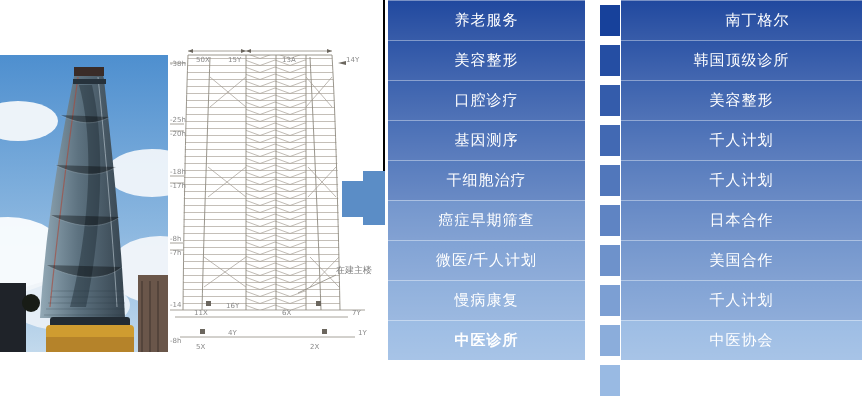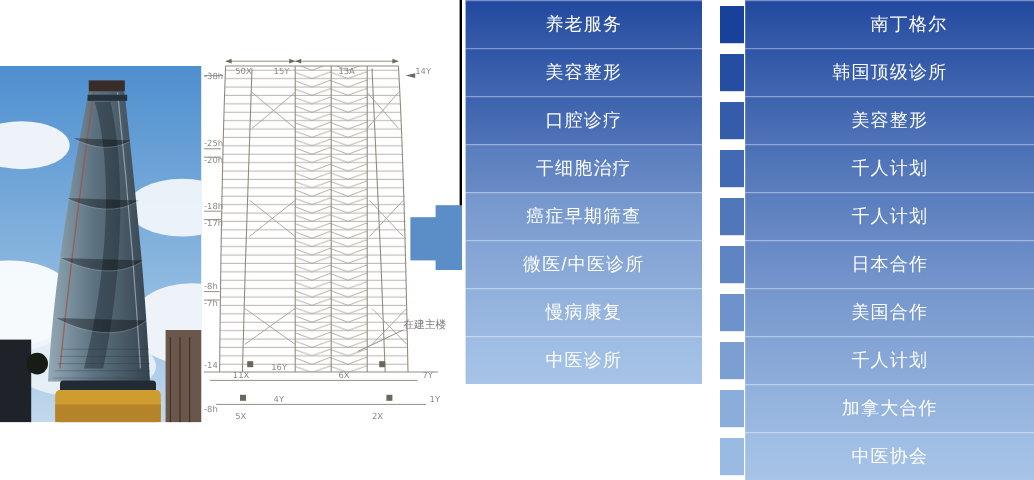--- a/index.html
+++ b/index.html
@@ -173,34 +173,37 @@
   <div class="col col-left">
       <div class="row" style="background: linear-gradient(rgba(255, 255, 255, 0.04), rgba(255, 255, 255, 0.14)), rgb(23, 65, 155);">
         <span style="color: rgb(255, 255, 255);">养老服务</span>
       </div>
       <div class="row" style="background: linear-gradient(rgba(255, 255, 255, 0.04), rgba(255, 255, 255, 0.14)), rgb(37, 78, 163);">
         <span style="color: rgb(255, 255, 255);">美容整形</span>
       </div>
       <div class="row" style="background: linear-gradient(rgba(255, 255, 255, 0.04), rgba(255, 255, 255, 0.14)), rgb(52, 92, 171);">
         <span style="color: rgb(255, 255, 255);">口腔诊疗</span>
       </div>
+      <div class="row" style="background: linear-gradient(rgba(255, 255, 255, 0.04), rgba(255, 255, 255, 0.14)), rgb(66, 105, 179);">
+        <span style="color: rgb(255, 255, 255);">基因测序</span>
+      </div>
       <div class="row" style="background: linear-gradient(rgba(255, 255, 255, 0.04), rgba(255, 255, 255, 0.14)), rgb(81, 119, 187);">
         <span style="color: rgb(255, 255, 255);">干细胞治疗</span>
       </div>
       <div class="row" style="background: linear-gradient(rgba(255, 255, 255, 0.04), rgba(255, 255, 255, 0.14)), rgb(110, 146, 203);">
         <span style="color: rgb(255, 255, 255);">癌症早期筛查</span>
       </div>
       <div class="row" style="background: linear-gradient(rgba(255, 255, 255, 0.04), rgba(255, 255, 255, 0.14)), rgb(124, 159, 211);">
-        <span style="color: rgb(255, 255, 255);">微医/中医诊所</span>
+        <span style="color: rgb(255, 255, 255);">微医/千人计划</span>
       </div>
       <div class="row" style="background: linear-gradient(rgba(255, 255, 255, 0.04), rgba(255, 255, 255, 0.14)), rgb(139, 173, 219);">
         <span style="color: rgb(255, 255, 255);">慢病康复</span>
       </div>
       <div class="row" style="background: linear-gradient(rgba(255, 255, 255, 0.04), rgba(255, 255, 255, 0.14)), rgb(153, 186, 227);">
-        <span style="color: rgb(255, 255, 255);">中医诊所</span>
+        <span style="color: rgb(255, 255, 255); font-weight: bold;">中医诊所</span>
       </div>
     </div>
 
   <div class="tabs">
       <div class="tab-square" style="top: 5px; background: rgb(23, 65, 155);"></div>
       <div class="tab-square" style="top: 45px; background: rgb(37, 78, 163);"></div>
       <div class="tab-square" style="top: 85px; background: rgb(52, 92, 171);"></div>
       <div class="tab-square" style="top: 125px; background: rgb(66, 105, 179);"></div>
       <div class="tab-square" style="top: 165px; background: rgb(81, 119, 187);"></div>
       <div class="tab-square" style="top: 205px; background: rgb(95, 132, 195);"></div>
@@ -228,21 +231,18 @@
       </div>
       <div class="row" style="background: linear-gradient(rgba(255, 255, 255, 0.04), rgba(255, 255, 255, 0.14)), rgb(95, 132, 195);">
         <span style="color: rgb(255, 255, 255);">日本合作</span>
       </div>
       <div class="row" style="background: linear-gradient(rgba(255, 255, 255, 0.04), rgba(255, 255, 255, 0.14)), rgb(110, 146, 203);">
         <span style="color: rgb(255, 255, 255); text-align: right;">美国合作</span>
       </div>
       <div class="row" style="background: linear-gradient(rgba(255, 255, 255, 0.04), rgba(255, 255, 255, 0.14)), rgb(124, 159, 211);">
         <span style="color: rgb(255, 255, 255);">千人计划</span>
       </div>
-      <div class="row" style="background: linear-gradient(rgba(255, 255, 255, 0.04), rgba(255, 255, 255, 0.14)), rgb(139, 173, 219);">
-        <span style="color: rgb(255, 255, 255);">加拿大合作</span>
-      </div>
       <div class="row" style="background: linear-gradient(rgba(255, 255, 255, 0.04), rgba(255, 255, 255, 0.14)), rgb(153, 186, 227); font-family: Liberation Serif, serif;">
         <span style="color: rgb(255, 255, 255);">中医协会</span>
       </div>
     </div>
 
 </div>
 
 </body></html>

